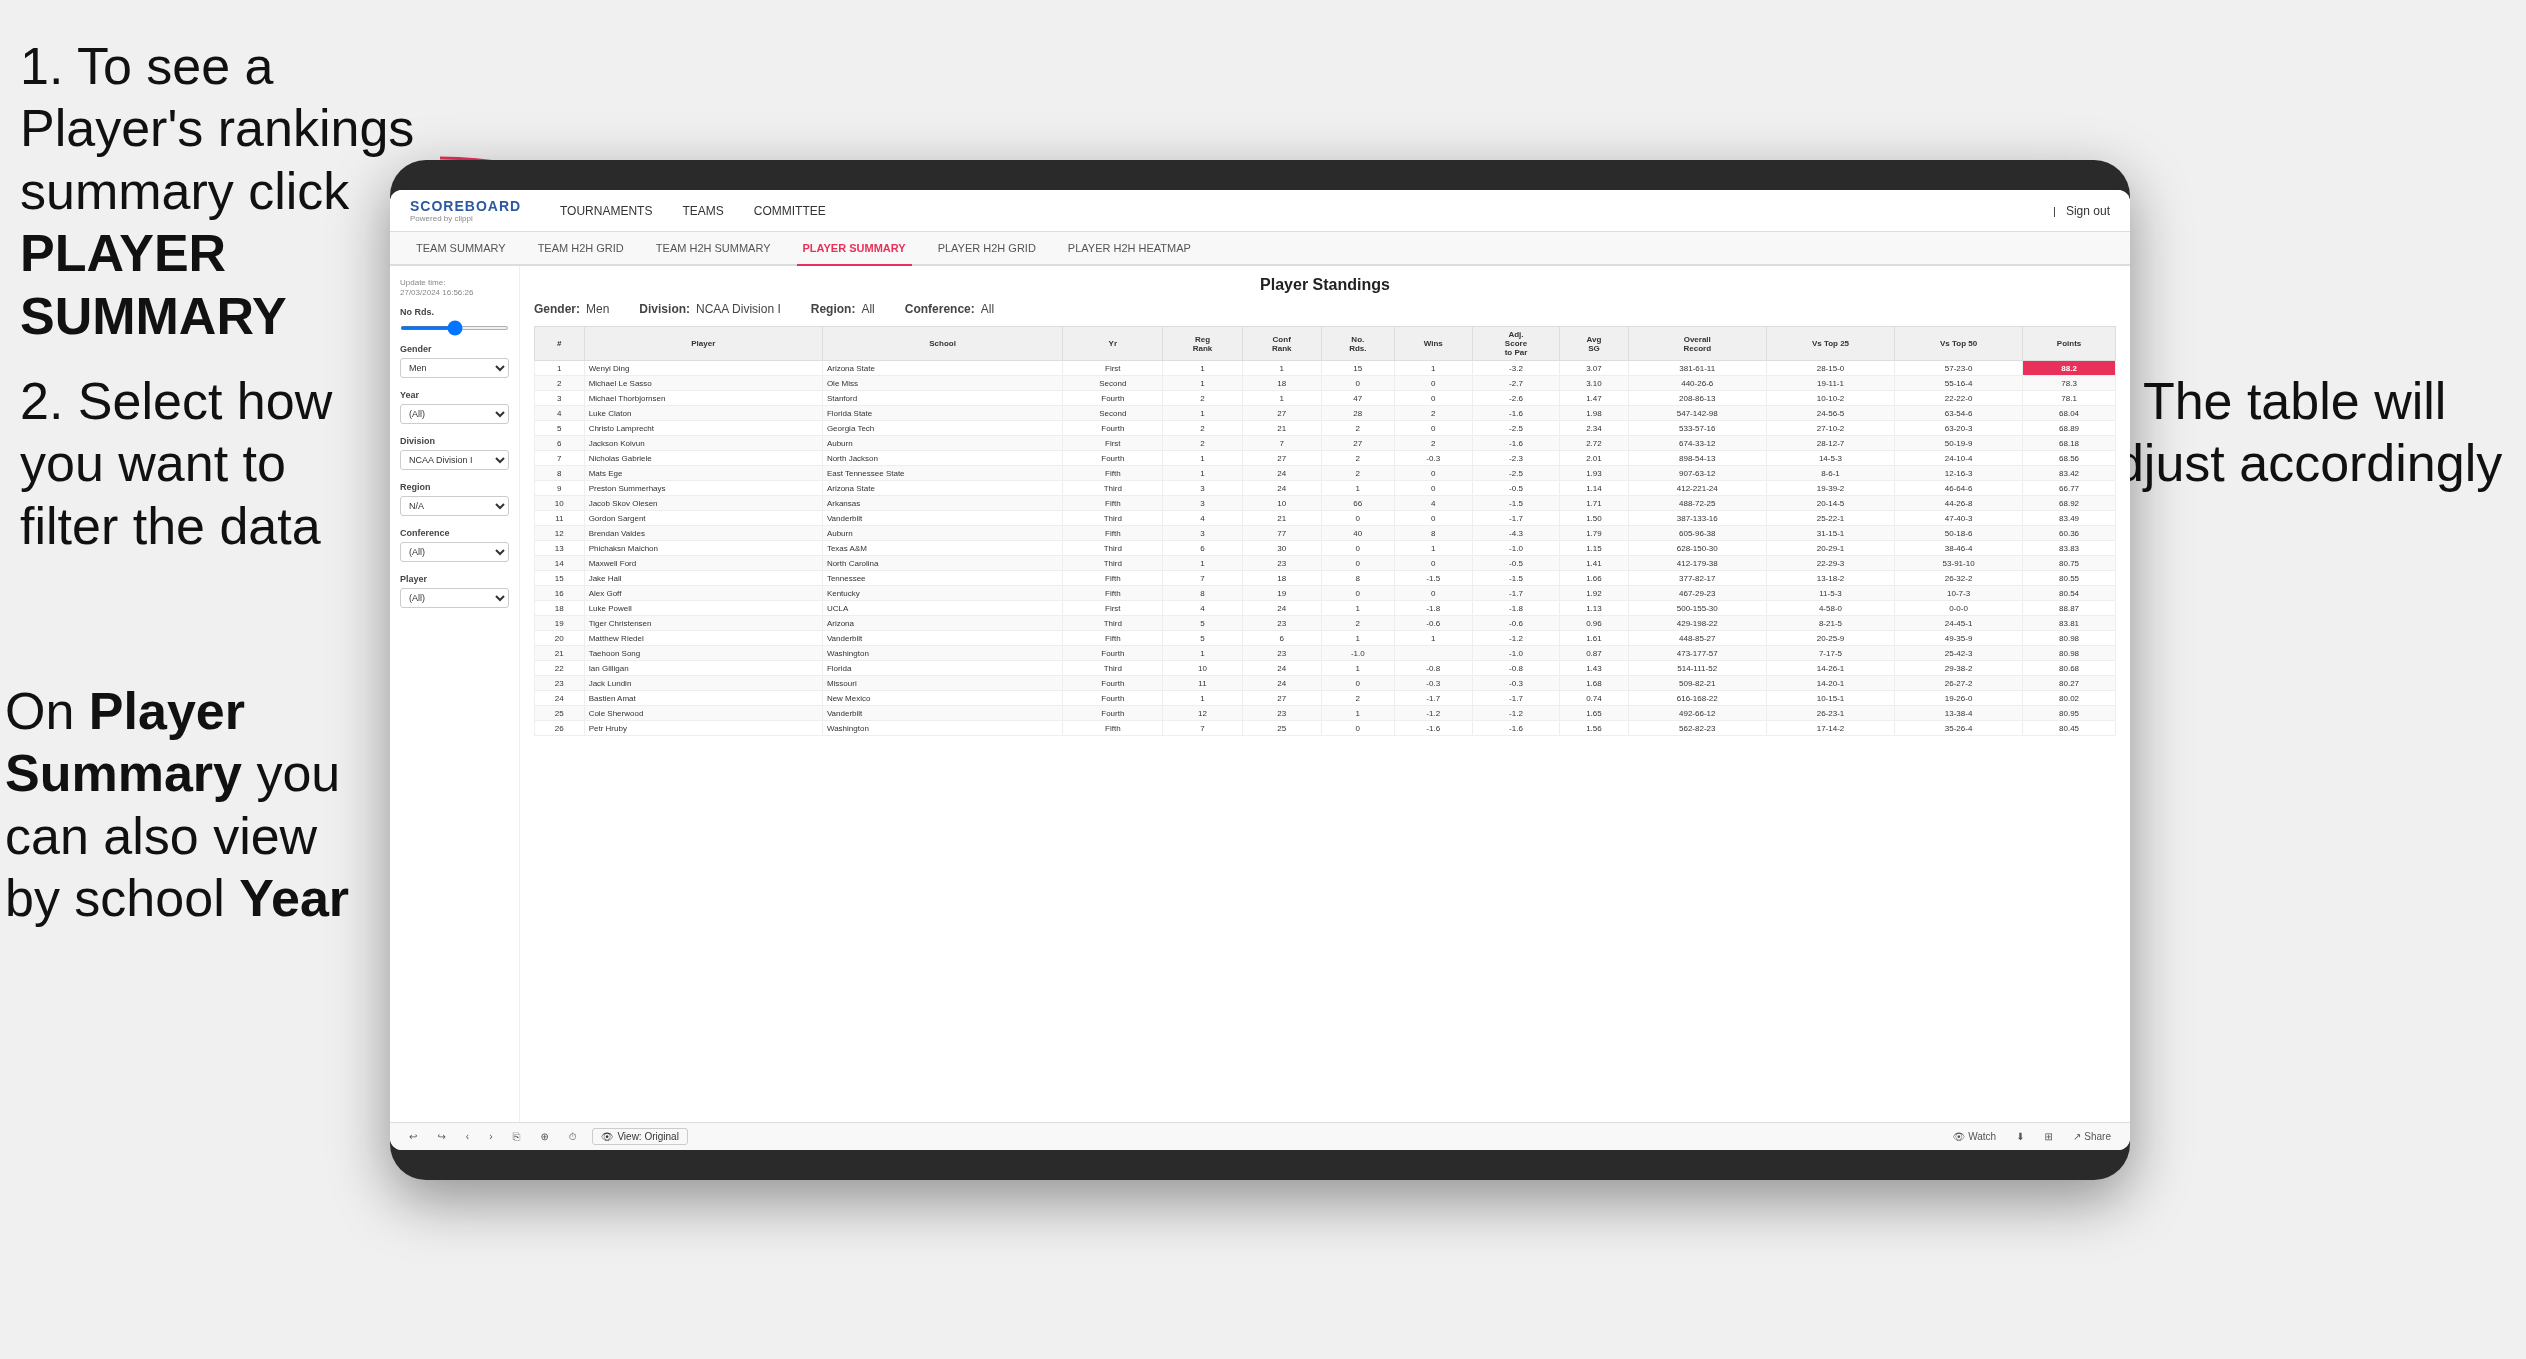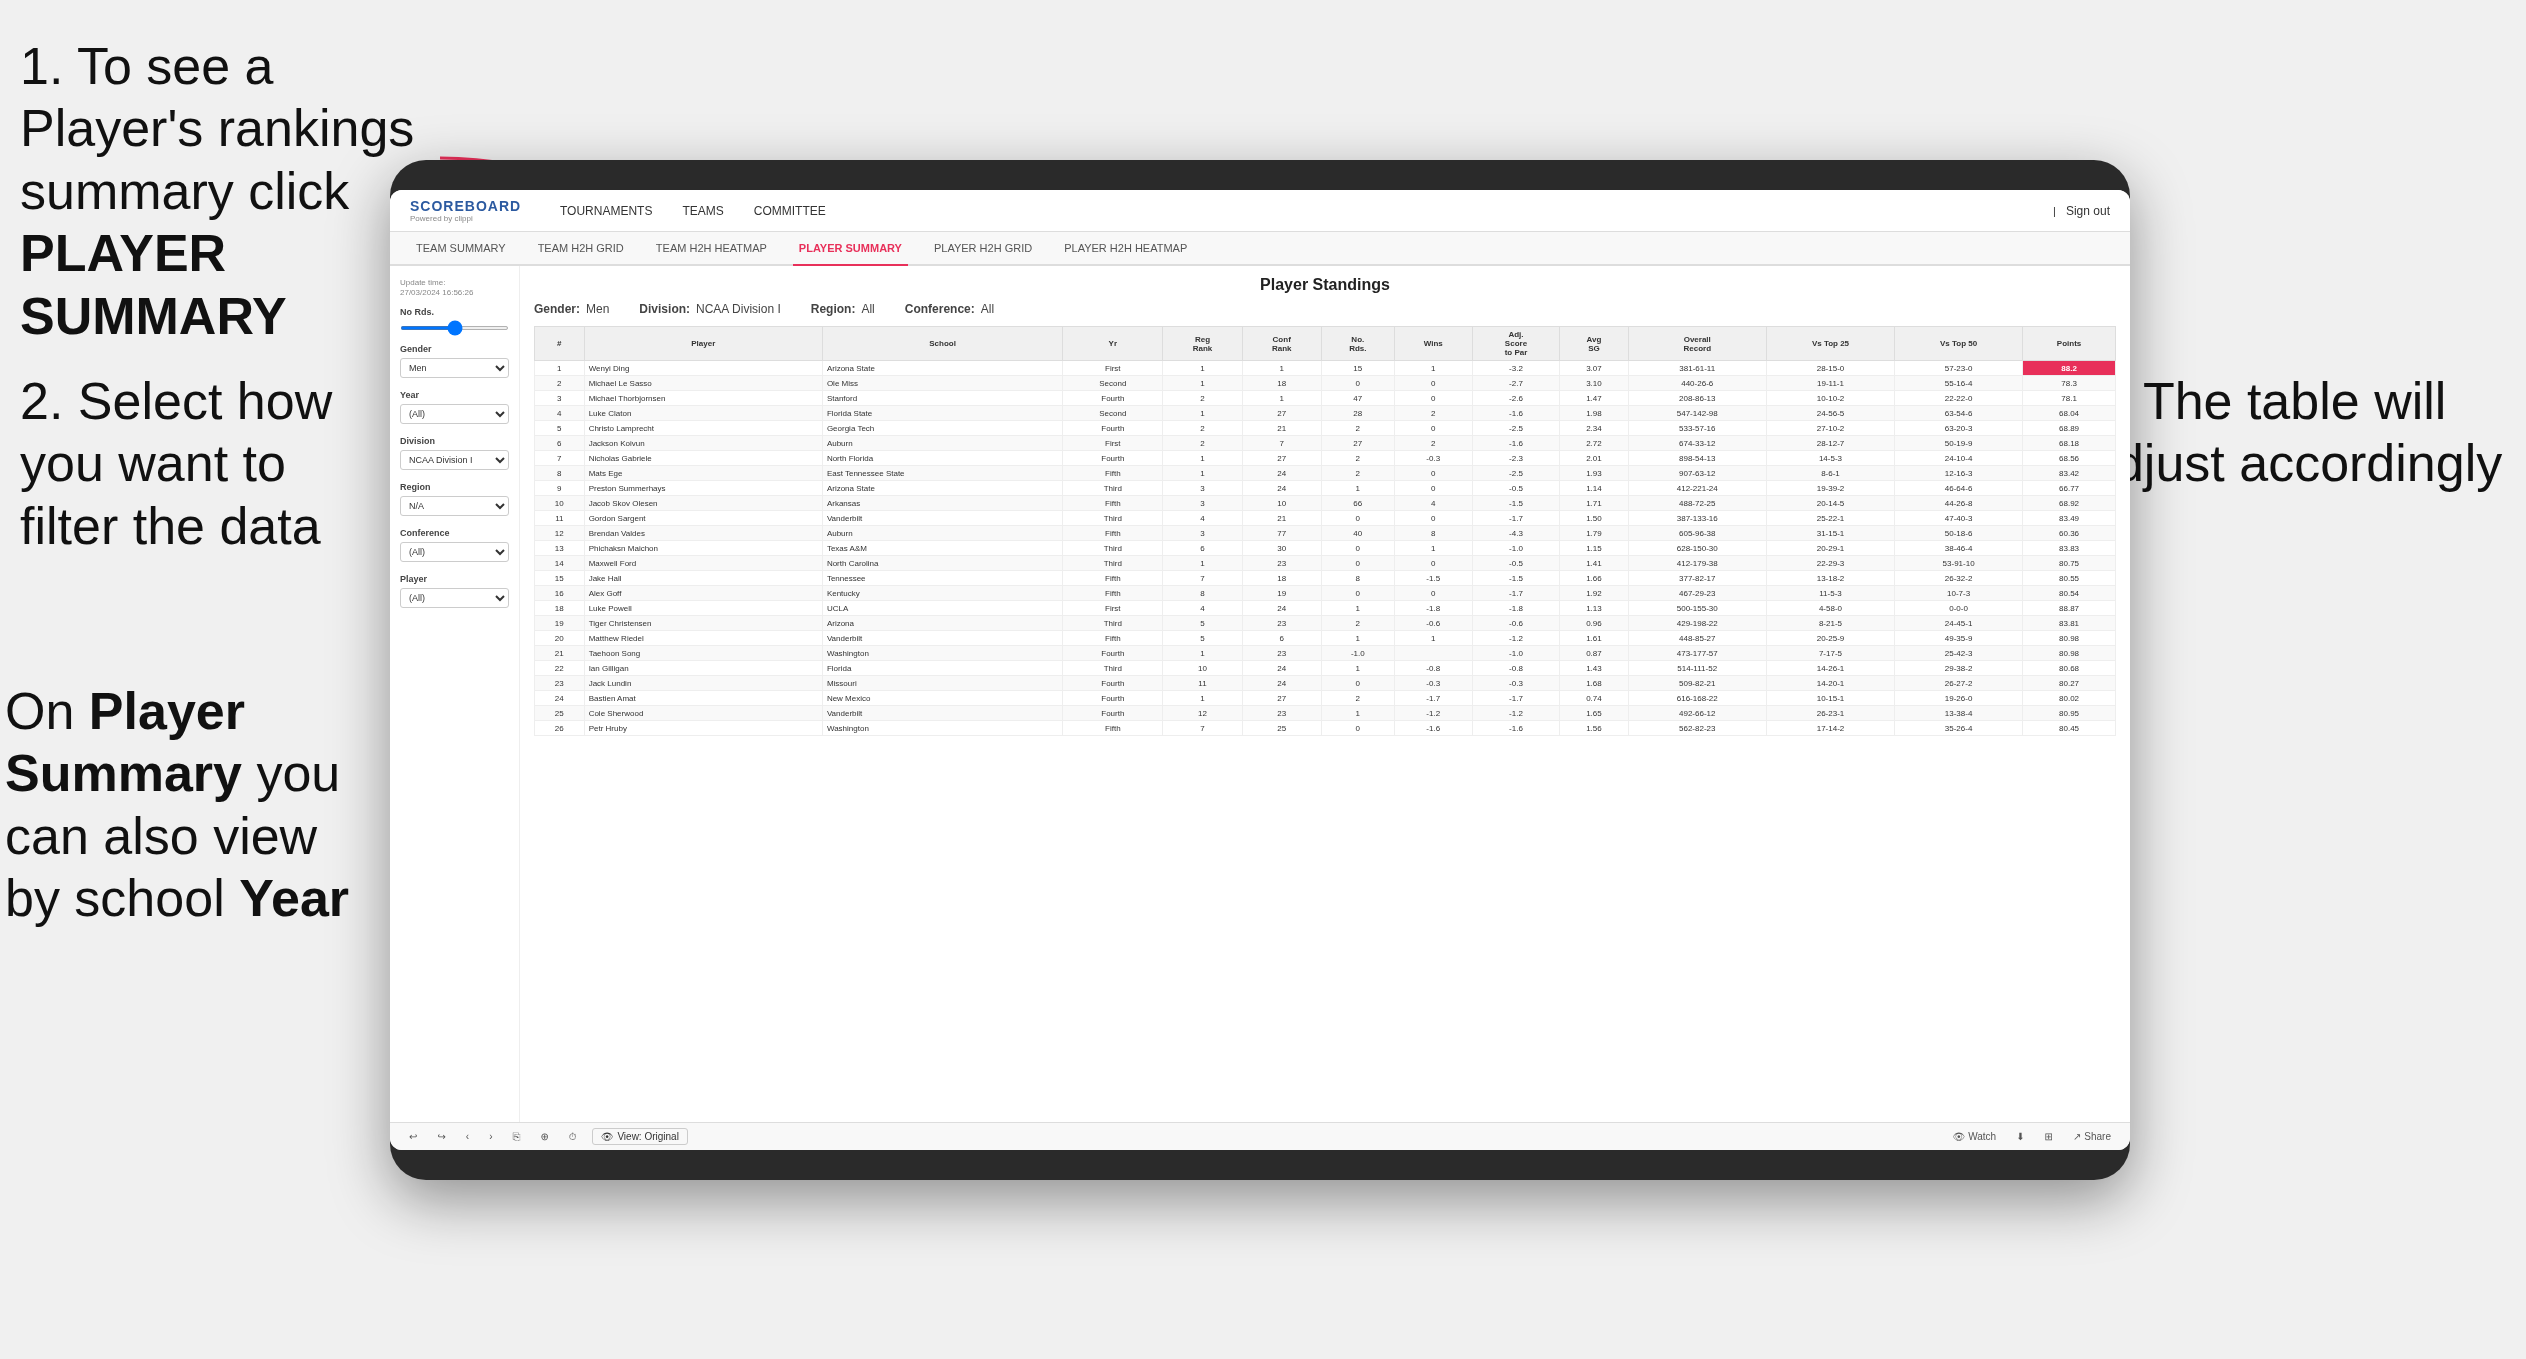--- a/index.html
+++ b/index.html
@@ -388,21 +388,21 @@
       </div>
       <div class="nav-right">
         <span>|</span>
         <span class="nav-item">Sign out</span>
       </div>
     </div>
 
     <div class="nav-sub">
       <span class="nav-sub-item">TEAM SUMMARY</span>
       <span class="nav-sub-item">TEAM H2H GRID</span>
-      <span class="nav-sub-item">TEAM H2H HEATMAP</span>
+      <span class="nav-sub-item">TEAM H2H SUMMARY</span>
       <span class="nav-sub-item active">PLAYER SUMMARY</span>
       <span class="nav-sub-item">PLAYER H2H GRID</span>
       <span class="nav-sub-item">PLAYER H2H HEATMAP</span>
     </div>
 
     <div class="main-content">
 
       <div class="sidebar">
         <div class="update-time">
           <span>Update time:</span><br>
@@ -591,21 +591,21 @@
                 <td>-1.6</td>
                 <td>2.72</td>
                 <td>674-33-12</td>
                 <td>28-12-7</td>
                 <td>50-19-9</td>
                 <td>68.18</td>
               </tr>
               <tr>
                 <td>7</td>
                 <td class="td-name">Nicholas Gabriele</td>
-                <td class="td-school">North Florida</td>
+                <td class="td-school">North Jackson</td>
                 <td>Fourth</td>
                 <td>1</td>
                 <td>27</td>
                 <td>2</td>
                 <td>-0.3</td>
                 <td>-2.3</td>
                 <td>2.01</td>
                 <td>898-54-13</td>
                 <td>14-5-3</td>
                 <td>24-10-4</td>

